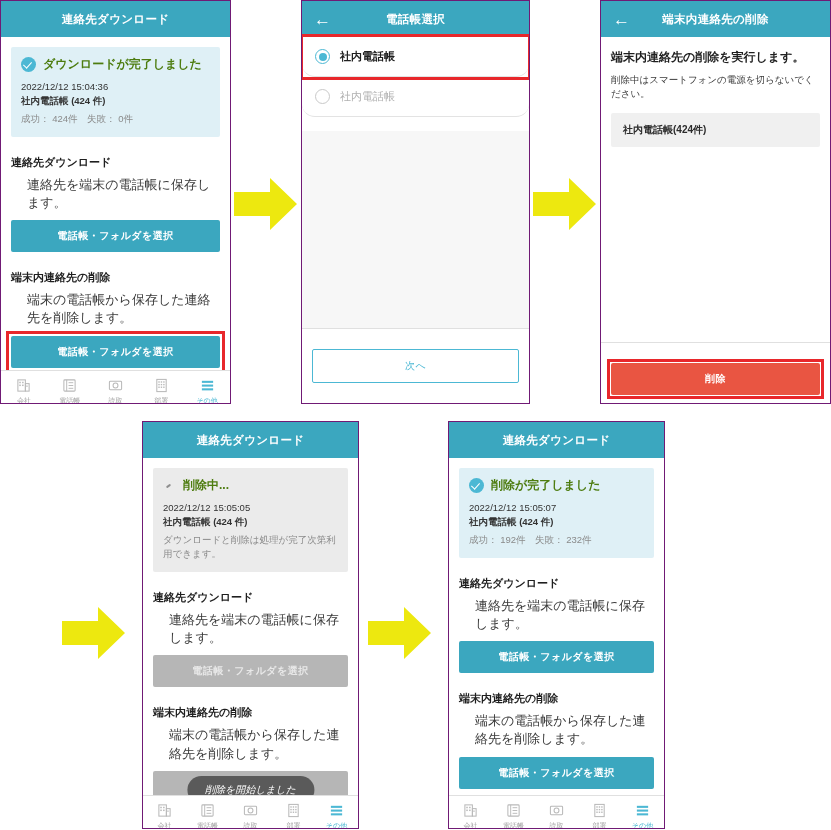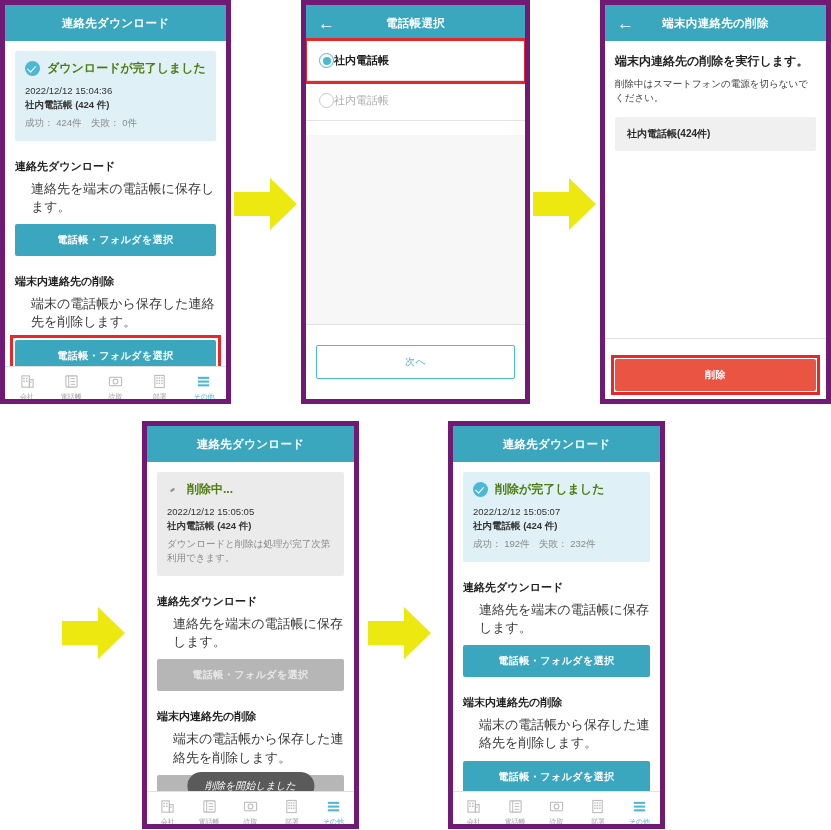--- a/index.html
+++ b/index.html
@@ -2,21 +2,21 @@
 <html><head>
 <meta charset="utf-8">
 <style>
   html,body{margin:0;padding:0;background:#ffffff;}
   body{
     width:831px;height:830px;position:relative;overflow:hidden;
     font-family:"Liberation Sans","DejaVu Sans",sans-serif;
     -webkit-font-smoothing:antialiased;
   }
   .phone{
-    position:absolute;background:#ffffff;border:5px solid #701a75;
+    position:absolute;background:#ffffff;border:1px solid #701a75;
     box-sizing:border-box;overflow:hidden;
   }
   .hdr{
     height:36px;background:#3ba7bf;color:#ffffff;
     display:flex;align-items:center;justify-content:center;
     font-size:11.5px;font-weight:bold;position:relative;letter-spacing:.3px;
   }
   .hdr .back{
     position:absolute;left:12px;top:50%;transform:translateY(-50%);
     font-size:17px;line-height:1;font-weight:normal;color:#ffffff;
@@ -70,22 +70,22 @@
   
   .hl{
     position:absolute;border:3px solid #e8272b;box-sizing:border-box;
     pointer-events:none;
   }
   .hl-wrap{position:relative;}
   .hl-wrap>.hl{left:-5px;right:-5px;top:-5px;bottom:-5px;}
 
   
   .listrow{
-    display:flex;align-items:center;gap:0;padding:12px 13px;
-    background:#ffffff;border-bottom:1px solid #e3e3e3;box-sizing:border-box;
+    display:flex;align-items:center;gap:10px;padding:12px 13px;
+    background:#ffffff;border-bottom:1px solid #e3e3e3;box-sizing:border-box;border-radius:13px;
   }
   .radio{
     width:15px;height:15px;border-radius:50%;border:1px solid #c9c9c9;
     background:#ffffff;flex:0 0 auto;position:relative;box-sizing:border-box;
   }
   .radio.on{border-color:#4cb8d4;}
   .radio.on::after{
     content:"";position:absolute;left:2.5px;top:2.5px;width:8px;height:8px;
     border-radius:50%;background:#4cb8d4;
   }

